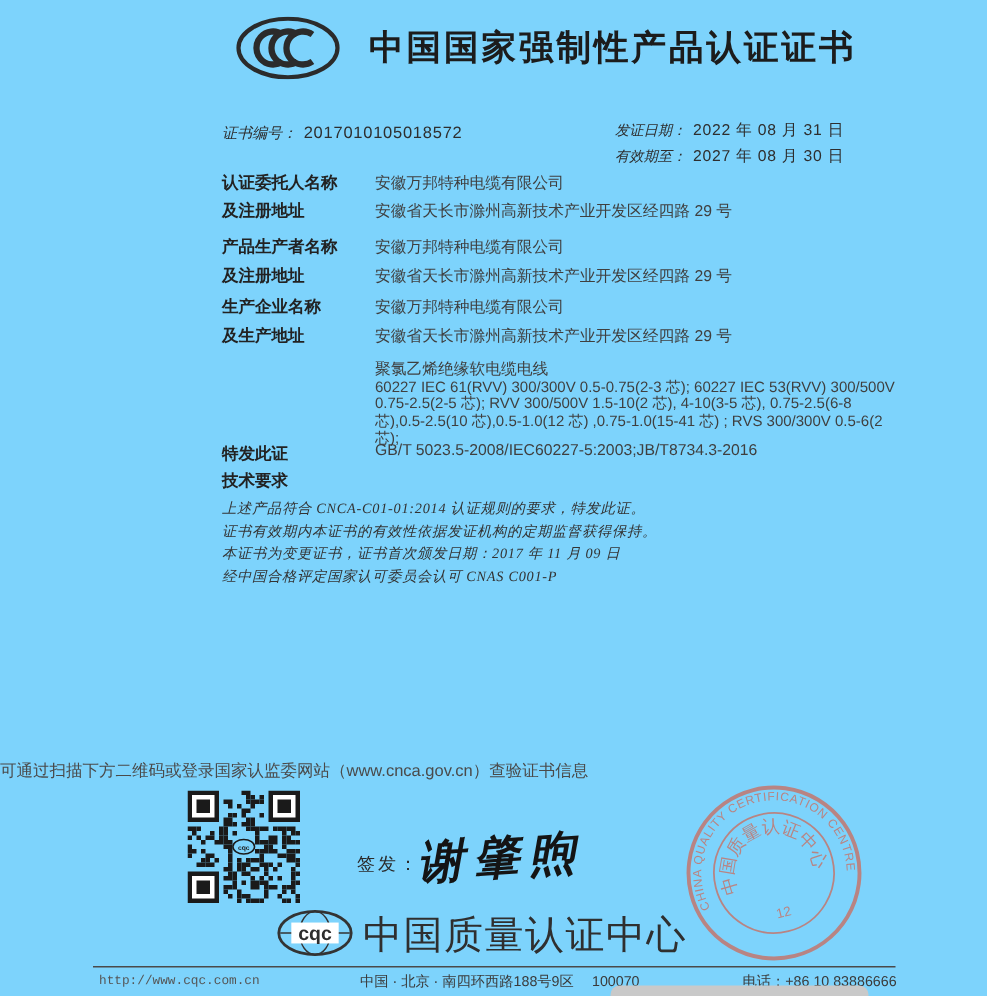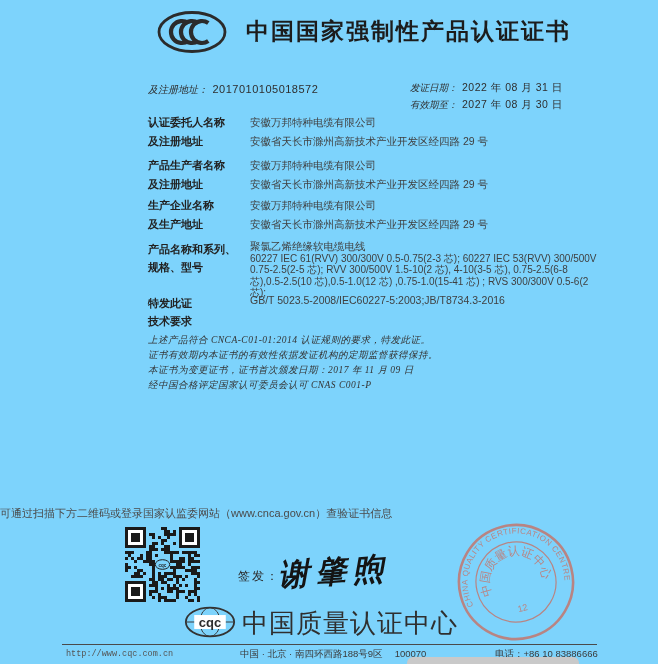--- a/index.html
+++ b/index.html
@@ -53,21 +53,21 @@
       <ellipse cx="35" cy="21" rx="33" ry="19.5" fill="none" stroke="#2b2b2b" stroke-width="2.8"></ellipse>
       <path d="M 51.3 12 A 11 11 0 1 0 51.3 30" fill="none" stroke="#2b2b2b" stroke-width="4.2"></path>
       <path d="M 41.3 12 A 11 11 0 1 0 41.3 30" fill="none" stroke="#2b2b2b" stroke-width="4.2"></path>
       <path d="M 31.3 12 A 11 11 0 1 0 31.3 30" fill="none" stroke="#2b2b2b" stroke-width="4.2"></path>
     </svg>
   </div>
 
   <div class="abs title" style="left:246px;top:16px;">中国国家强制性产品认证证书</div>
 
   <div class="abs" style="left:148px;top:79px;">
-    <span class="meta-label">及注册地址：</span>
+    <span class="meta-label">证书编号：</span>
     <span class="meta-value">2017010105018572</span>
   </div>
 
   <div class="abs date-line" style="left:410px;top:77px;">
     <span class="meta-label">发证日期：</span>
     <span class="meta-value">2022 年 08 月 31 日</span>
   </div>
   <div class="abs date-line" style="left:410px;top:94px;">
     <span class="meta-label">有效期至：</span>
     <span class="meta-value">2027 年 08 月 30 日</span>
@@ -93,24 +93,20 @@
 
   <div class="abs f-label" style="left:148px;top:196px;">
     <div>生产企业名称</div>
     <div>及生产地址</div>
   </div>
   <div class="abs f-value" style="left:250px;top:196px;">
     <div>安徽万邦特种电缆有限公司</div>
     <div>安徽省天长市滁州高新技术产业开发区经四路 29 号</div>
   </div>
 
-  <div class="abs f-label" style="left:148px;top:240px;line-height:18px;">
-    <div>产品名称和系列、</div>
-    <div>规格、型号</div>
-  </div>
   <div class="abs" style="left:250px;top:241px;">
     <div class="f-value" style="line-height:11.5px;">聚氯乙烯绝缘软电缆电线</div>
     <div class="f-value-para">60227 IEC 61(RVV) 300/300V 0.5-0.75(2-3 芯); 60227 IEC 53(RVV) 300/500V 0.75-2.5(2-5 芯); RVV 300/500V 1.5-10(2 芯), 4-10(3-5 芯), 0.75-2.5(6-8 芯),0.5-2.5(10 芯),0.5-1.0(12 芯) ,0.75-1.0(15-41 芯) ; RVS 300/300V 0.5-6(2 芯);</div>
   </div>
 
   <div class="abs f-label" style="left:148px;top:294px;line-height:18px;">
     <div>特发此证</div>
     <div>技术要求</div>
   </div>
   <div class="abs f-value" style="left:250px;top:294px;line-height:13px;">

